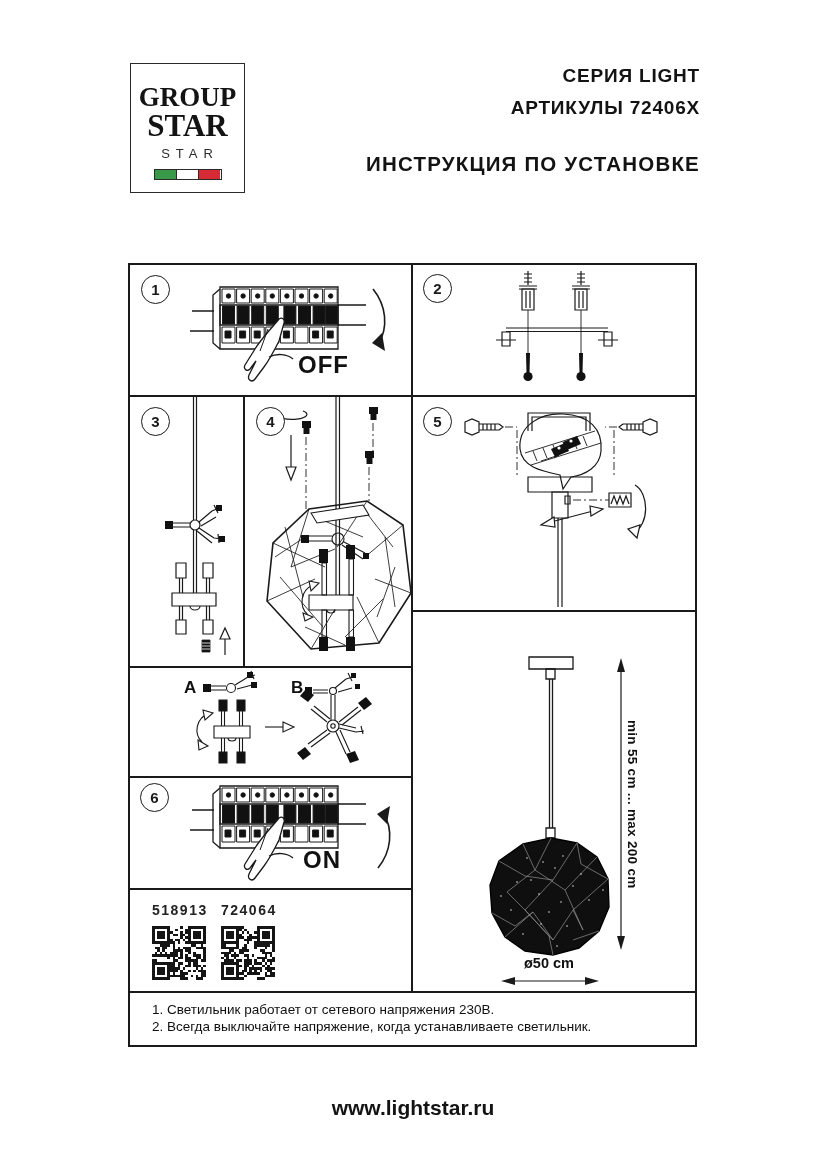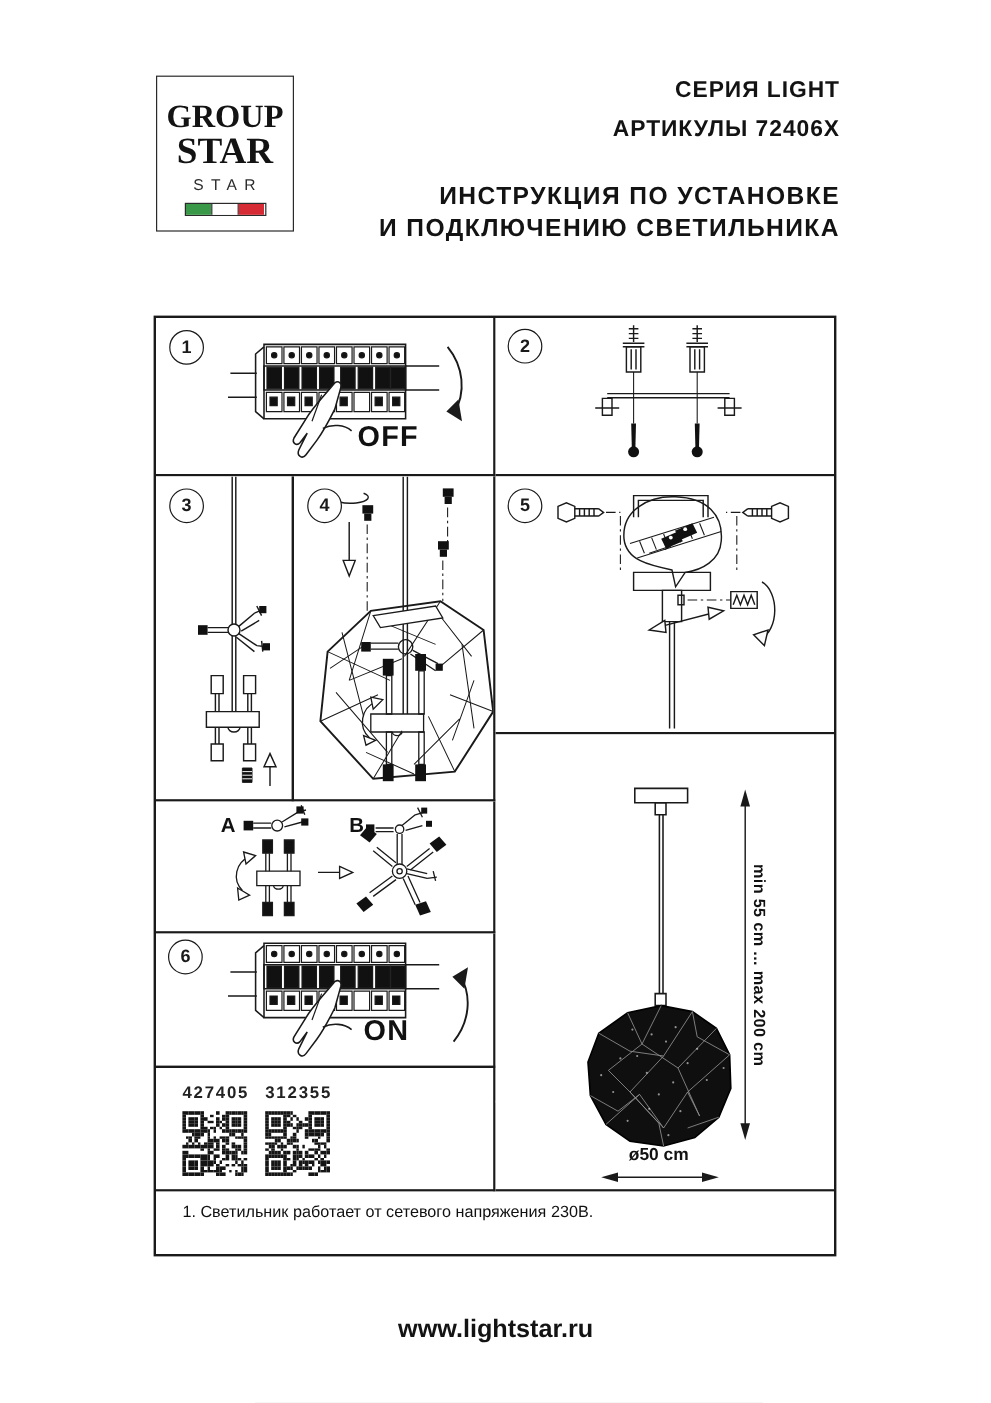--- a/index.html
+++ b/index.html
@@ -71,21 +71,20 @@
       <span class="flag-mid" style="background:#ffffff"></span>
       <span style="background:#d62b34"></span>
     </div>
   </div>
 
   <div class="hdr">
     <div class="hdr-line1">СЕРИЯ LIGHT</div>
     <div class="hdr-line2">АРТИКУЛЫ 72406X</div>
     <div class="hdr-title">
       <div>ИНСТРУКЦИЯ ПО УСТАНОВКЕ</div>
-      <div>И ПОДКЛЮЧЕНИЮ СВЕТИЛЬНИКА</div>
     </div>
   </div>
 
   <div class="sheet">
 
     <div class="panel p1 bR bB">
       <div class="badge" style="left:11px;top:10px">1</div>
       <svg width="281" height="130" viewBox="0 0 281 130">
         <g stroke="#1a1a1a" fill="none" stroke-width="1.3">
           <path d="M62,46 H84 M60,66 H84 M208,40 H236 M208,60 H236"></path>
@@ -457,22 +456,22 @@
         </g>
         <g>
           <path d="M248,90 c13,-16 16,-38 5,-56" fill="none" stroke="#1a1a1a" stroke-width="1.6"></path>
           <polygon points="247,36 260,28 257,46" fill="#1a1a1a"></polygon>
         </g>
       </svg>
       <div class="biglabel" style="left:173px;top:68px">ON</div>
     </div>
 
     <div class="panel pqr bR bB">
-      <div class="art" style="left:22px;top:12px">427405</div>
-      <div class="art" style="left:91px;top:12px">312355</div>
+      <div class="art" style="left:22px;top:12px">518913</div>
+      <div class="art" style="left:91px;top:12px">724064</div>
       <div class="qr" style="left:22px;top:36px">
           <i style="grid-row:1;grid-column:1"></i>
           <i style="grid-row:1;grid-column:2"></i>
           <i style="grid-row:1;grid-column:3"></i>
           <i style="grid-row:1;grid-column:4"></i>
           <i style="grid-row:1;grid-column:5"></i>
           <i style="grid-row:1;grid-column:6"></i>
           <i style="grid-row:1;grid-column:7"></i>
           <i style="grid-row:1;grid-column:12"></i>
           <i style="grid-row:1;grid-column:15"></i>
@@ -1017,17 +1016,18 @@
           <polygon points="102,365 88,369 102,373" fill="#1a1a1a"></polygon>
           <polygon points="172,365 186,369 172,373" fill="#1a1a1a"></polygon>
         </g>
       </svg>
       <div class="dim-v">min 55 cm ... max 200 cm</div>
       <div class="dim-d">ø50 cm</div>
     </div>
 
     <div class="panel pnotes">
       <div class="note-line">1. Светильник работает от сетевого напряжения 230В.</div>
+      <div class="note-line">2. Всегда выключайте напряжение, когда устанавливаете светильник.</div>
     </div>
   </div>
 
   <div class="footer">www.lightstar.ru</div>
 </div>
 
 </body></html>

